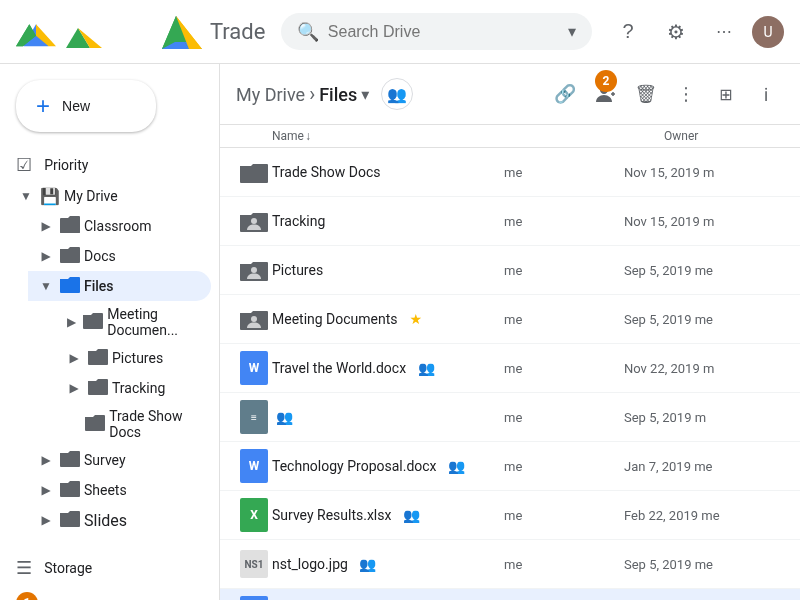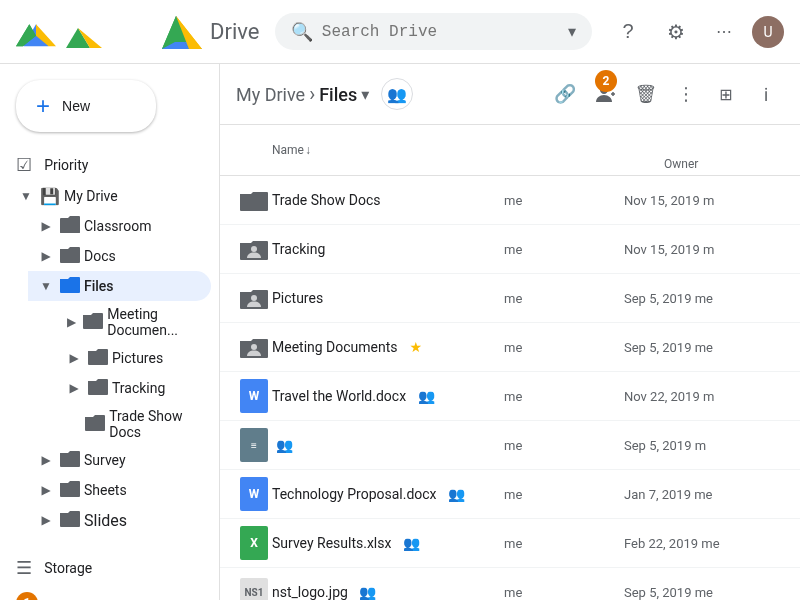--- a/index.html
+++ b/index.html
@@ -86,21 +86,21 @@
       color: #5f6368; font-size: 18px;
     }
 
     
     .file-list-header {
       display: flex; align-items: center; padding: 4px 16px;
       border-bottom: 1px solid #e0e0e0; font-size: 12px; color: #5f6368;
       flex-shrink: 0;
     }
     .col-name { display: flex; align-items: center; gap: 1px; flex: 1; cursor: pointer; }
-    .col-owner { width: 120px; text-align: left; margin-top: 28px; }
+    .col-owner { width: 120px; text-align: left; }
     .col-modified { width: 160px; text-align: left; }
 
     .file-row {
       display: flex; align-items: center; padding: 6px 16px;
       font-size: 14px; color: #202124; cursor: pointer;
       border-bottom: 1px solid #f1f3f4;
     }
     .file-row.selected { background: #e8f0fe; }
     .file-icon { width: 36px; height: 36px; display: flex; align-items: center; justify-content: center; flex-shrink: 0; }
     .file-name-cell { flex: 1; display: flex; align-items: center; gap: 8px; overflow: hidden; }
@@ -140,26 +140,26 @@
       <svg width="40" height="36" viewBox="0 0 40 36">
         <path d="M14 2 L40 35 L27 35 Z" fill="#fbbc04"></path>
         <path d="M0 35 L14 2 L27 35 Z" fill="#34a853"></path>
         <path d="M0 35 L13 13 L27 35 Z" fill="#4285f4"></path>
         <path d="M14 2 L28 26 L40 35 L27 35 L13 13 Z" fill="#4285f4"></path>
         <path d="M0 35 L14 2 L27 28 L13 28 Z" fill="#34a853"></path>
         <path d="M27 35 L14 2 L40 35 Z" fill="#fbbc04"></path>
 
       </svg>
     </span>
-    <span style="font-size:22px;color:#5f6368;font-weight:400;">Drive</span>
+    <span style="font-size:22px;color:#5f6368;font-weight:400;">Trade</span>
   </div>
 
   <div class="search-bar">
     <span style="color:#5f6368;font-size:18px;">🔍</span>
-    <input type="text" style="border: none; background: transparent; outline: none; font-size: 16px; color: #737373; flex: 1 1 0%; font-family: Liberation Mono, monospace;" placeholder="Search Drive">
+    <input type="text" style="border: none; background: transparent; outline: none; font-size: 16px; color: #737373; flex: 1 1 0%;" placeholder="Search Drive">
     <span style="color:#5f6368;font-size:16px;cursor:pointer;">▾</span>
   </div>
 
   <div class="top-right">
     <button class="icon-btn" title="Help">?</button>
     <button class="icon-btn" title="Settings">⚙</button>
     <button class="icon-btn" title="Google Apps" style="font-size:16px;">⋯</button>
     <div class="avatar-placeholder" style="background:#8d6e63;">U</div>
   </div>
 </div>

